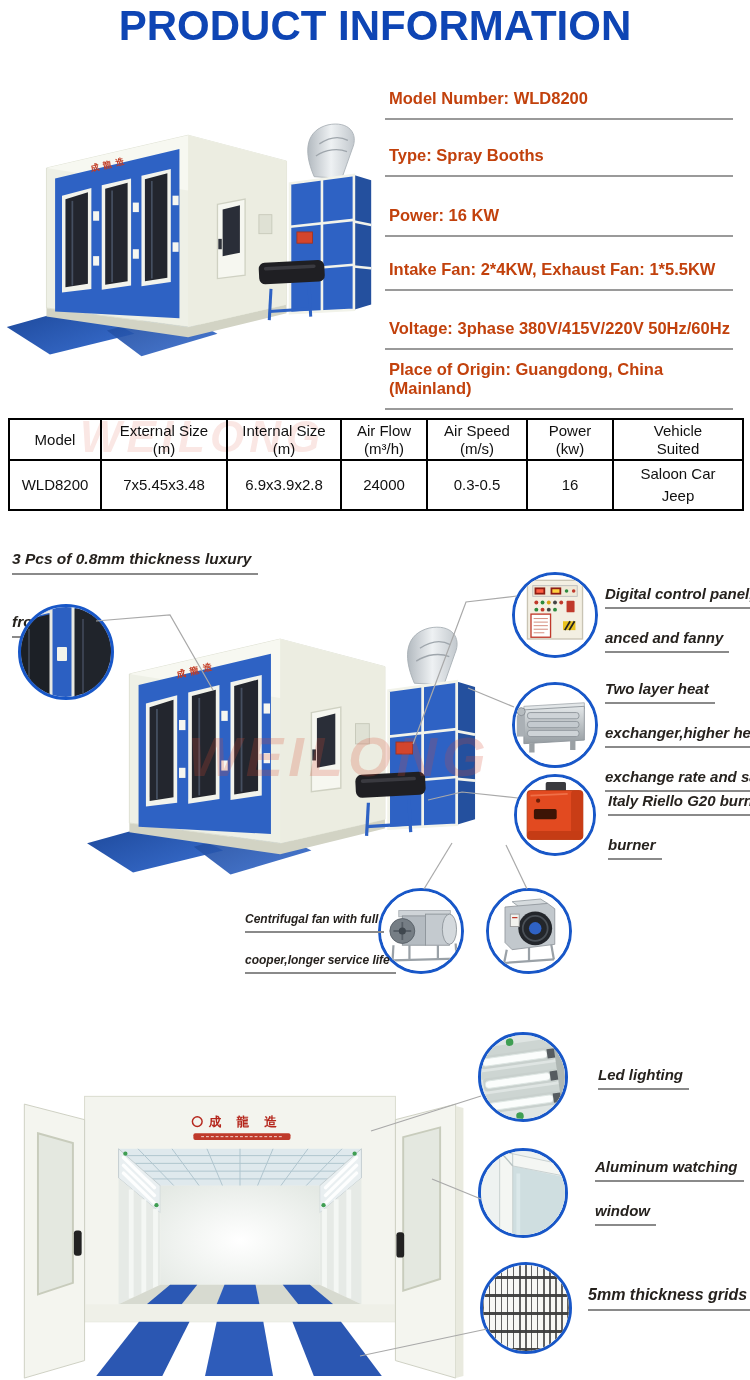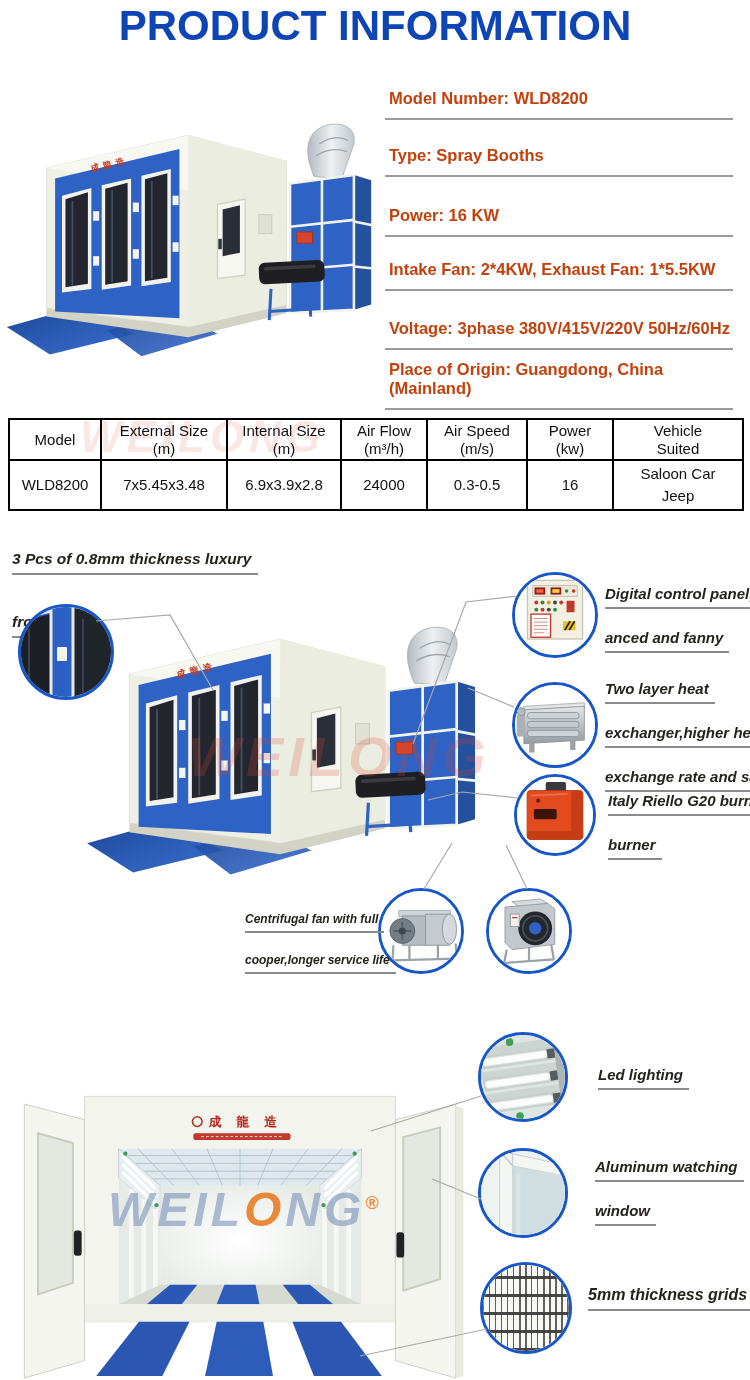--- a/index.html
+++ b/index.html
@@ -379,23 +379,20 @@
     </svg>
   </div>
   <div class="callout" style="left:245px;top:912px;font-size:12px">
     <span class="line">Centrifugal fan with full</span>
     <span class="line">cooper,longer service life</span>
   </div>
 
   <svg class="art" style="left:15px;top:1040px" width="450" height="340">
     <use href="#interior-art"></use>
   </svg>
-  <div class="wm-blue" style="left:108px;top:1182px;font-size:48px">
-    <span class="b">WEIL</span><span class="o">O</span><span class="b">NG</span><sup>®</sup>
-  </div>
 
   <div class="circle" style="left:478px;top:1032px;width:90px;height:90px">
     <svg viewBox="0 0 90 90">
       <rect width="90" height="90" fill="#dfe5e3"></rect>
       <g transform="rotate(-8 45 45)">
         <rect x="-4" y="8" width="98" height="10" fill="#cdd5d2"></rect>
         <rect x="-4" y="34" width="98" height="8" fill="#cdd5d2"></rect>
         <rect x="-4" y="58" width="98" height="8" fill="#cdd5d2"></rect>
         <rect x="2" y="17" width="80" height="14" rx="3" fill="#c8d0cd"></rect>
         <rect x="4" y="20" width="70" height="8" rx="4" fill="#fbfdfc" stroke="#dfe7e4"></rect>

